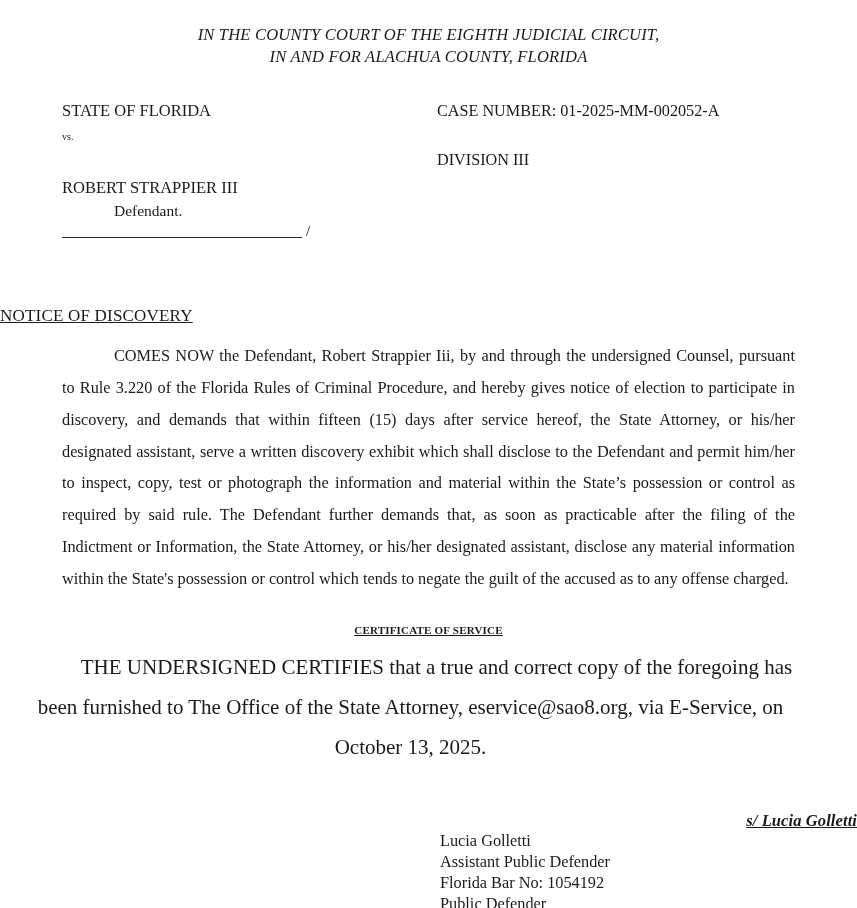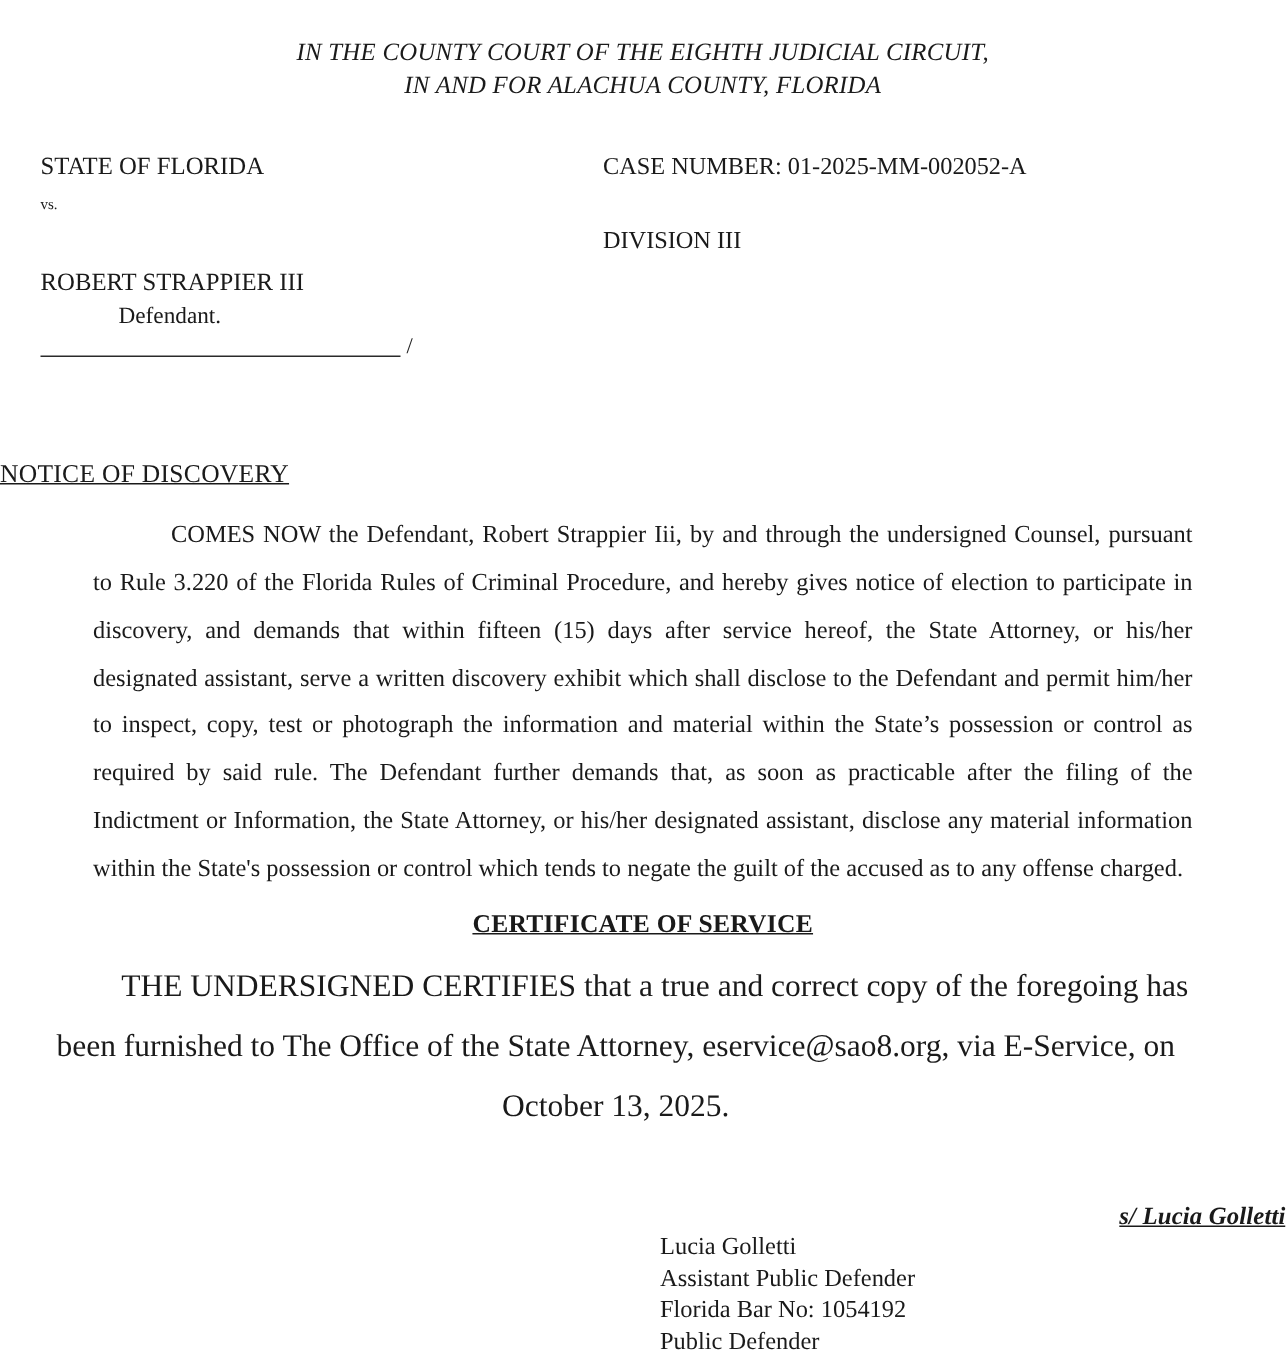--- a/index.html
+++ b/index.html
@@ -29,21 +29,21 @@
     margin-top: 24px;
     line-height: 1.35;
     font-style: italic;
   }
   .court-header div {
     white-space: nowrap;
   }
   .caption {
     position: relative;
     margin-top: 30px;
-    padding: 0 62px 0 27px;
+    padding: 0 62px 0 62px;
     font-size: 16.5px;
   }
   .caption-grid {
     display: flex;
     flex-direction: row;
   }
   .caption-left {
     width: 375px;
     flex: 0 0 375px;
   }
@@ -105,22 +105,22 @@
     margin: 14px 62px 0 62px;
     font-size: 16.3px;
     line-height: 1.95;
     text-align: justify;
     text-indent: 52px;
   }
   .section-title {
     text-align: center;
     font-weight: bold;
     text-decoration: underline;
-    font-size: 17px;
-    margin-top: 12px;
+    font-size: 11px;
+    margin-top: 30px;
     letter-spacing: 0.2px;
   }
   .cert-text {
     margin: 12px 62px 0 26px;
     font-size: 21px;
     line-height: 1.9;
     text-align: center;
     text-indent: 52px;
   }
   .signature-block {

